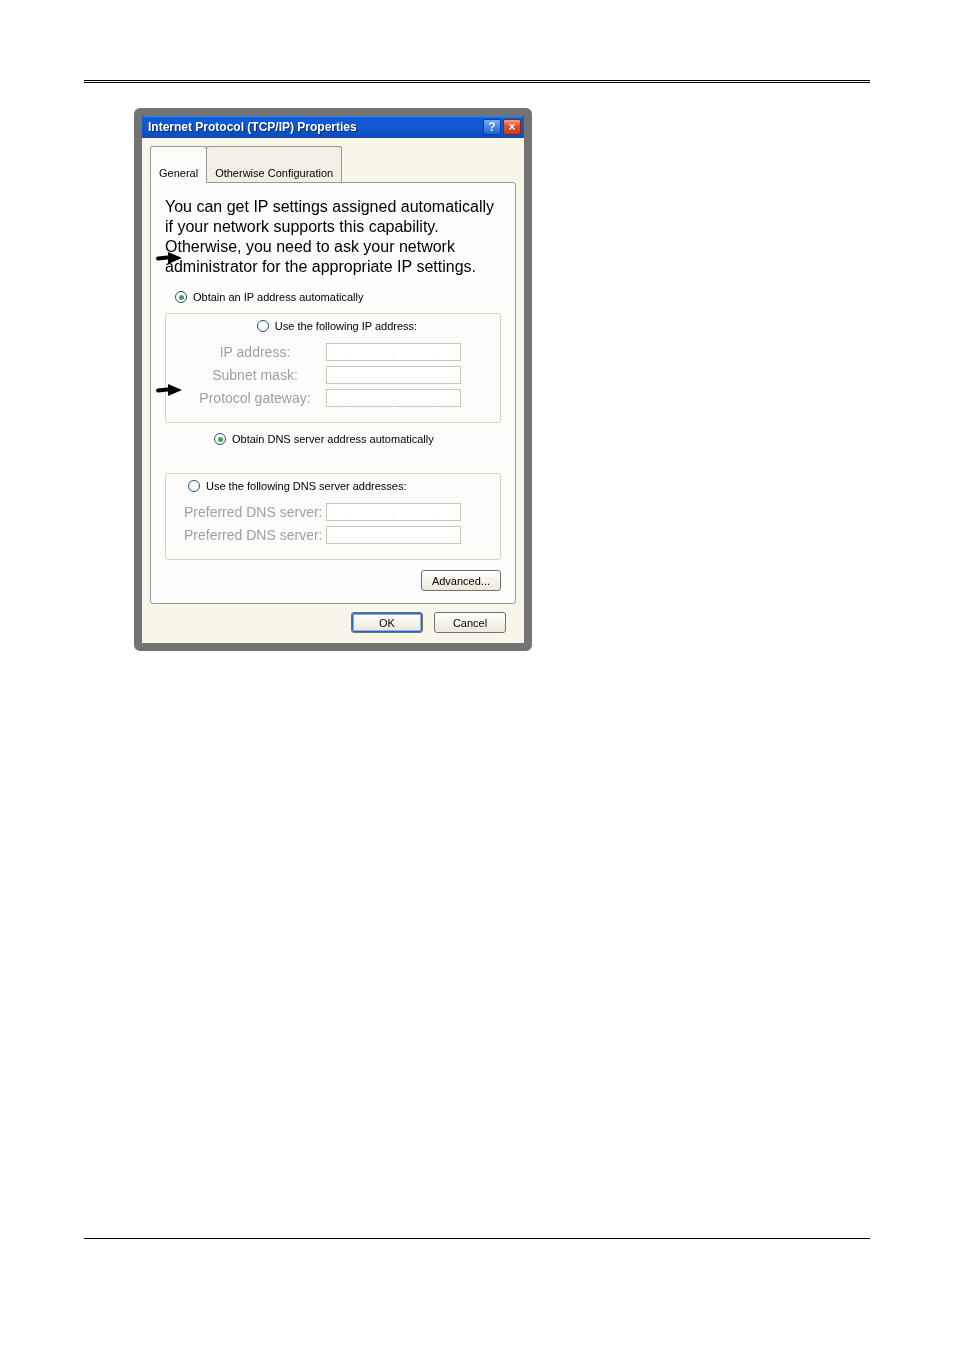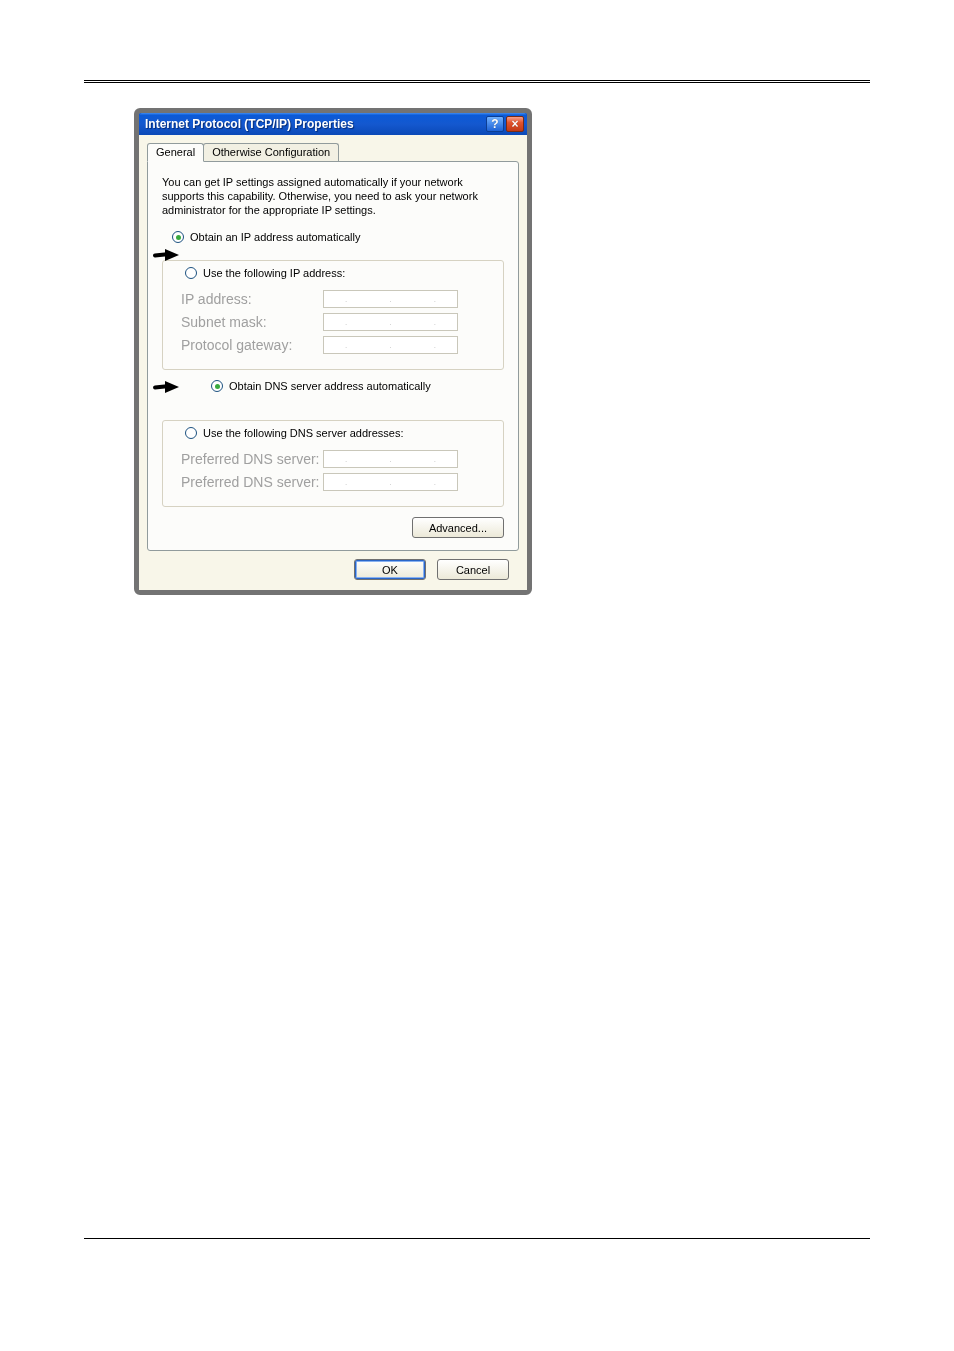--- a/index.html
+++ b/index.html
@@ -27,21 +27,21 @@
   .rule-bottom {
     position: absolute;
     left: 0; right: 0; bottom: 0;
     border-top: 1px solid #000;
   }
   .dialog {
     position: absolute;
     left: 50px;
     top: 28px;
     width: 398px;
-    border: 5px solid #737373;
+    border: 8px solid #737373;
     border-radius: 6px;
     background: #ece9d8;
     box-shadow: 0 0 0 1px #0b3ea0 inset;
   }
   .titlebar {
     height: 22px;
     background: linear-gradient(to bottom, #3f8cf3 0%, #0b5ad7 10%, #1458cf 50%, #0b49b7 100%);
     display: flex;
     align-items: center;
     padding: 0 3px 0 6px;
@@ -81,21 +81,21 @@
   .dialog-body {
     padding: 8px 8px 10px 8px;
     background: #f8f6e9;
   }
   .tabs {
     display: flex;
     position: relative;
     margin-bottom: 0;
   }
   .tab {
-    padding: 2px 8px 3px 8px;
+    padding: 20px 8px 3px 8px;
     border: 1px solid #919b9c;
     border-bottom: none;
     background: #f8f6e9;
     margin-right: -1px;
     border-radius: 3px 3px 0 0;
     font-size: 11px;
     position: relative;
     cursor: default;
   }
   .tab.active {
@@ -106,21 +106,21 @@
   }
   .tab.inactive { background: #f2f0e3; }
   .tab-panel {
     border: 1px solid #919b9c;
     background: #fcfcfa;
     padding: 14px 14px 12px 14px;
     border-radius: 0 3px 3px 3px;
     position: relative;
   }
   .intro {
-    font-size: 11px;
+    font-size: 16px;
     line-height: 1.25;
     margin-bottom: 14px;
   }
   .grpbox {
     border: 1px solid #d6d2c2;
     border-radius: 3px;
     padding: 8px 10px 10px 10px;
     margin-bottom: 10px;
     position: relative;
     background: #fcfcfa;
@@ -178,21 +178,21 @@
     color: #c7c7c7;
   }
   .ip-dot { color: #bbb; font-size: 8px; }
   .btn {
     min-width: 72px;
     height: 21px;
     border: 1px solid #707070;
     background: linear-gradient(to bottom, #ffffff, #ece9d8);
     border-radius: 3px;
     font-size: 11px;
-    padding: 0 16px;
+    padding: 0 10px;
     cursor: default;
     display: inline-flex;
     align-items: center;
     justify-content: center;
   }
   .btn.default { box-shadow: 0 0 0 1px #2a66c9 inset, 0 0 0 2px #88b1f0 inset; }
   .btn-row-right { text-align: right; margin-top: 6px; }
   .bottom-buttons {
     padding: 8px 10px 0 10px;
     display: flex;
@@ -239,21 +239,21 @@
       </div>
 
       <div class="tab-panel">
         <div class="intro">You can get IP settings assigned automatically if your network supports this capability. Otherwise, you need to ask your network administrator for the appropriate IP settings.</div>
 
         <div class="radio-row" style="margin-left:10px;align-items:flex-end;">
           <span class="radio-outer selected"></span>
           <span class="radio-lbl">Obtain an IP address automatically</span>
         </div>
 
-        <div class="grpbox" style="margin-top:17px;">
+        <div class="grpbox" style="margin-top:10px;text-align:center;">
           <div class="radio-header">
             <span class="radio-outer"></span>
             <span class="radio-lbl">Use the following IP address:</span>
           </div>
           <div class="field-row">
             <span class="field-label">IP address:</span>
             <span class="ip-input">
               <span class="ip-dot">.</span>
                 <span class="ip-dot">.</span>
                 <span class="ip-dot">.</span>

